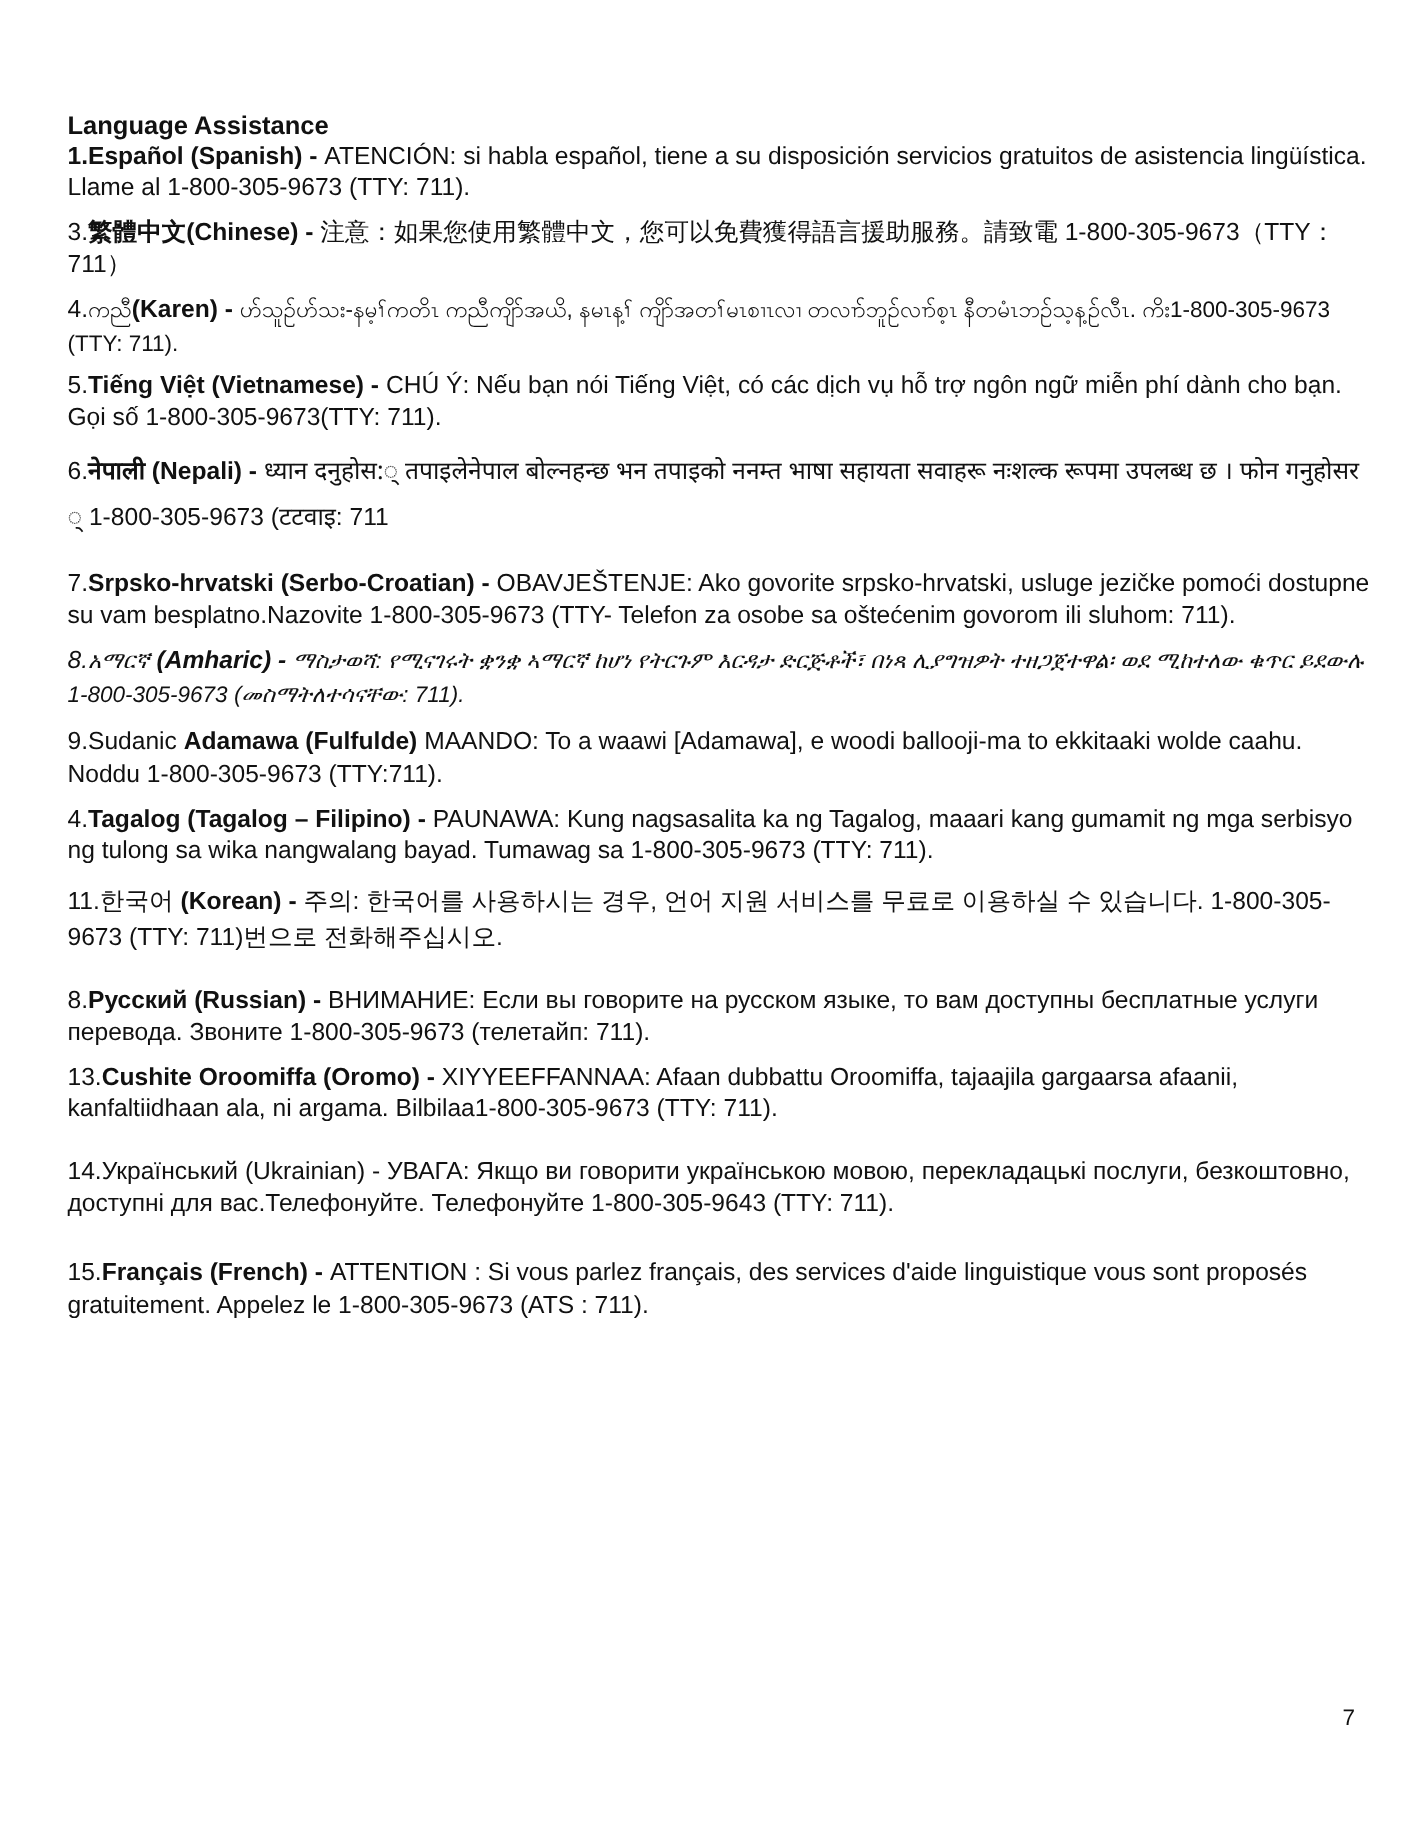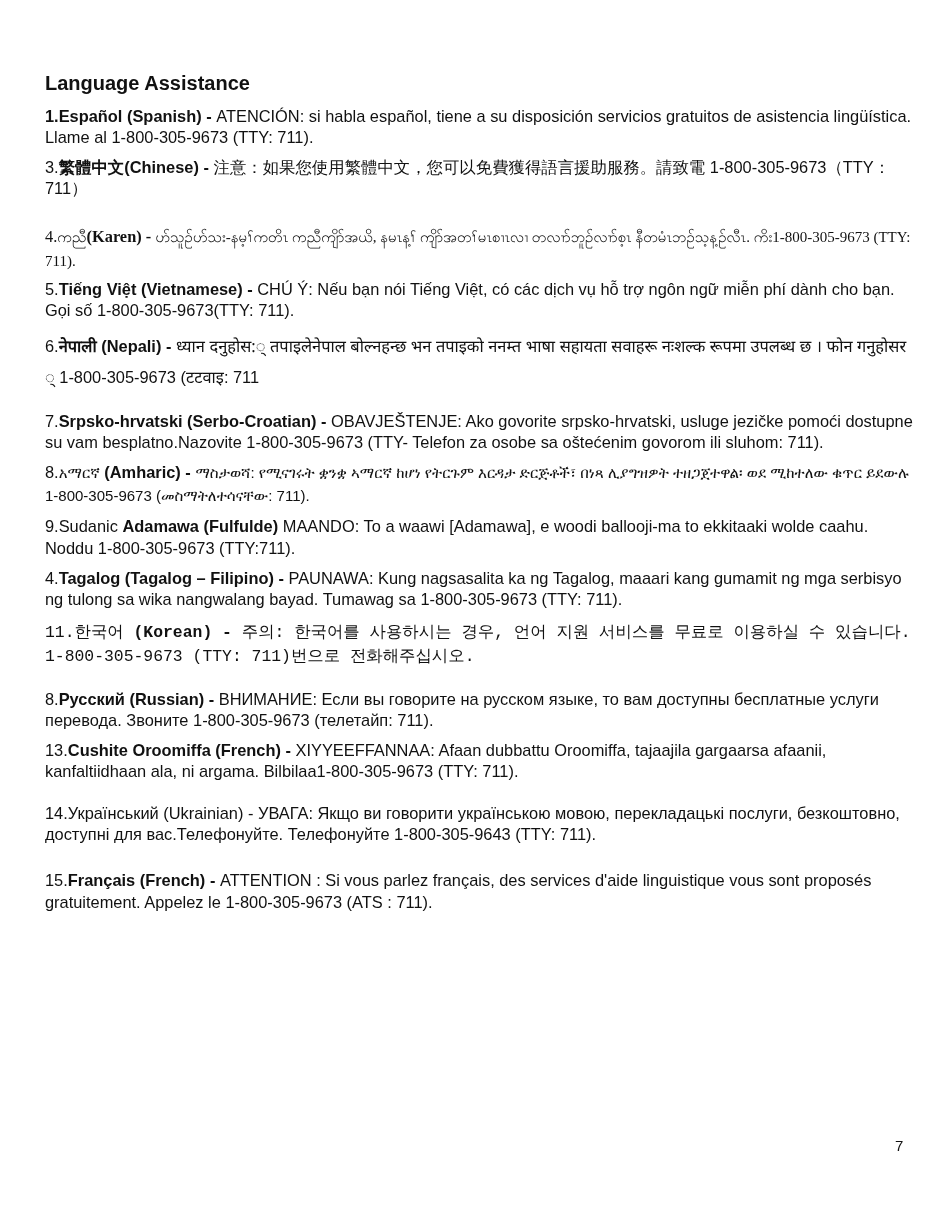--- a/index.html
+++ b/index.html
@@ -3,39 +3,39 @@
 <meta charset="utf-8">
 <style>
   html, body { margin: 0; padding: 0; background: #ffffff; }
   body {
     width: 950px; height: 1230px; position: relative; overflow: hidden;
     font-family: "Liberation Sans", "DejaVu Sans", sans-serif;
     color: #111111;
   }
   .page { position: absolute; left: 45px; top: 73px; width: 870px; }
   .title {
-    font-size: 20px; font-weight: bold; line-height: 21px; margin: 0;
+    font-size: 17px; font-weight: bold; line-height: 21px; margin: 0;
   }
   .entry {
     font-size: 16.4px; line-height: 21.3px; margin: 0;
   }
   .entry .num { font-weight: normal; }
   .entry .name { font-weight: bold; }
   .entry .sep { font-weight: bold; }
-  .e1 { margin-top: 12px; }
+  .e1 { margin-top: 0; }
   .e2 { margin-top: 8px; }
   .e3 { margin-top: 8px; }
-  .e4 { margin-top: 26px; line-height: 23px; font-family: Liberation Serif, serif; }
+  .e4 { margin-top: 8px; line-height: 23px; }
   .e5 { margin-top: 6px; }
   .e6 { margin-top: 9px; line-height: 31px; }
   .e7 { margin-top: 18px; }
-  .e8 { margin-top: 8px; line-height: 22px; }
+  .e8 { margin-top: 8px; line-height: 22px; font-style: italic; }
   .e9 { margin-top: 9px; }
   .e10 { margin-top: 9px; }
-  .e11 { margin-top: 10px; line-height: 24px; font-family: Liberation Mono, monospace; }
+  .e11 { margin-top: 10px; line-height: 24px; }
   .e12 { margin-top: 20px; }
   .e13 { margin-top: 9px; }
   .e14 { margin-top: 20px; }
   .e15 { margin-top: 25px; }
   .script { font-size: 15px; }
   .page-number {
     position: absolute; left: 895px; top: 1137px;
     font-size: 15px; line-height: 18px;
   }
 </style>
@@ -61,20 +61,20 @@
   <p class="entry e8"><span class="num">8.</span><span class="num script">አማርኛ</span><span class="name"> (Amharic)</span><span class="sep"> - </span><span class="script">ማስታወሻ: የሚናገሩት ቋንቋ ኣማርኛ ከሆነ የትርጉም እርዳታ ድርጅቶች፣ በነጻ ሊያግዝዎት ተዘጋጀተዋል፡ ወደ ሚከተለው ቁጥር ይደውሉ 1-800-305-9673 (መስማትለተሳናቸው: 711).</span></p>
 
   <p class="entry e9"><span class="num">9.Sudanic </span><span class="name">Adamawa (Fulfulde)</span><span> </span><span>MAANDO: To a waawi [Adamawa], e woodi ballooji-ma to ekkitaaki wolde caahu. Noddu 1-800-305-9673 (TTY:711).</span></p>
 
   <p class="entry e10"><span class="num">4.</span><span class="name">Tagalog (Tagalog – Filipino)</span><span class="sep"> - </span><span>PAUNAWA: Kung nagsasalita ka ng Tagalog, maaari kang gumamit ng mga serbisyo ng tulong sa wika nangwalang bayad. Tumawag sa 1-800-305-9673 (TTY: 711).</span></p>
 
   <p class="entry e11"><span class="num">11.</span><span class="num">한국어</span><span class="name"> (Korean)</span><span class="sep"> - </span><span>주의: 한국어를 사용하시는 경우, 언어 지원 서비스를 무료로 이용하실 수 있습니다. 1-800-305-9673 (TTY: 711)번으로 전화해주십시오.</span></p>
 
   <p class="entry e12"><span class="num">8.</span><span class="name">Русский (Russian)</span><span class="sep"> - </span><span>ВНИМАНИЕ: Если вы говорите на русском языке, то вам доступны бесплатные услуги перевода. Звоните 1-800-305-9673 (телетайп: 711).</span></p>
 
-  <p class="entry e13"><span class="num">13.</span><span class="name">Cushite Oroomiffa (French)</span><span class="sep"> - </span><span>XIYYEEFFANNAA: Afaan dubbattu Oroomiffa, tajaajila gargaarsa afaanii, kanfaltiidhaan ala, ni argama. Bilbilaa1-800-305-9673 (TTY: 711).</span></p>
+  <p class="entry e13"><span class="num">13.</span><span class="name">Cushite Oroomiffa (Oromo)</span><span class="sep"> - </span><span>XIYYEEFFANNAA: Afaan dubbattu Oroomiffa, tajaajila gargaarsa afaanii, kanfaltiidhaan ala, ni argama. Bilbilaa1-800-305-9673 (TTY: 711).</span></p>
 
   <p class="entry e14"><span class="num">14.</span><span>Український (Ukrainian) - </span><span>УВАГА: Якщо ви говорити українською мовою, перекладацькі послуги, безкоштовно, доступні для вас.Телефонуйте. Телефонуйте 1-800-305-9643 (TTY: 711).</span></p>
 
   <p class="entry e15"><span class="num">15.</span><span class="name">Français (French)</span><span class="sep"> - </span><span>ATTENTION : Si vous parlez français, des services d'aide linguistique vous sont proposés gratuitement. Appelez le 1-800-305-9673 (ATS : 711).</span></p>
 </div>
 
 <div class="page-number">7</div>
 
 </body></html>

